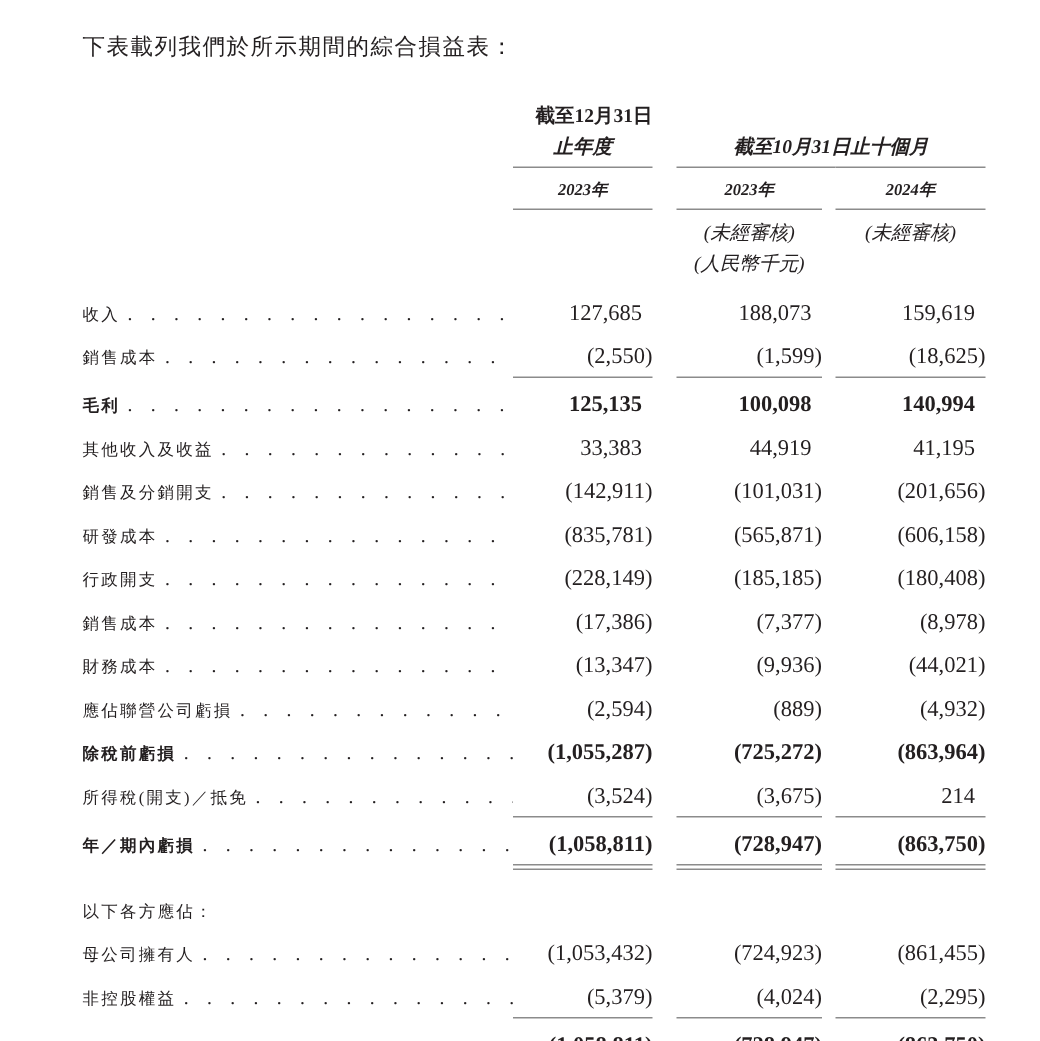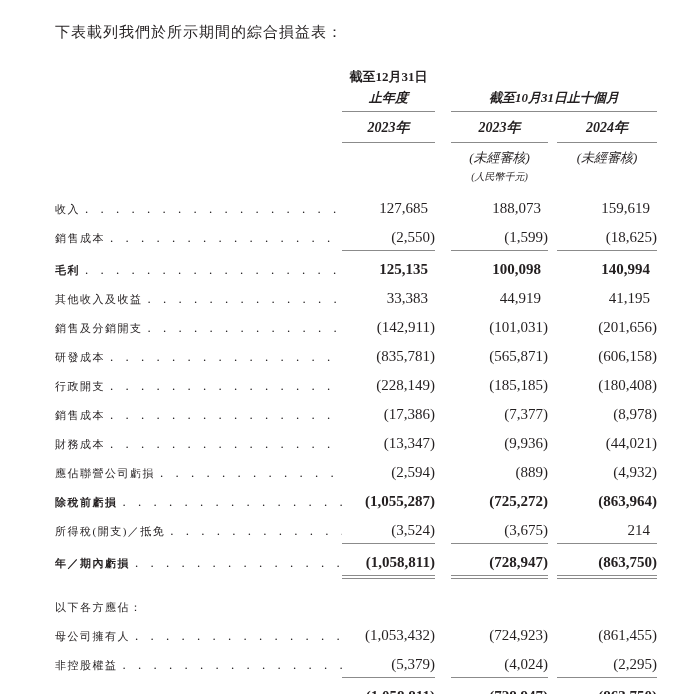--- a/index.html
+++ b/index.html
@@ -12,25 +12,25 @@
   }
   .page { position:relative; width:587px; height:694px; padding:22px 0 0 55px; }
   .intro { font-size:15px; letter-spacing:1px; line-height:20px; }
   table.fin {
     border-collapse:collapse; table-layout:fixed;
     width:602px; margin-top:26px;
   }
   td { vertical-align:baseline; }
   
   thead td { text-align:center; font-weight:bold; font-size:13px; white-space:nowrap; }
-  thead .h1 td { padding-bottom:3px; }
+  thead .h1 td { padding-bottom:3px;text-align:right; }
   thead .hrule { border-bottom:1px solid var(--rule-color,#8b8b8b); padding-bottom:4px;font-style:italic; }
-  thead .years td.hrule { padding-top:7px; padding-bottom:5px; font-size:14px; }
+  thead .years td.hrule { padding-top:7px; padding-bottom:5px; font-size:11px; }
   thead .note td { font-weight:normal; font-style:italic; font-size:13px; padding-top:6px; }
-  thead .note2 td { font-weight:normal; font-style:italic; font-size:10px; padding-top:3px;margin-top:46px; }
+  thead .note2 td { font-weight:normal; font-style:italic; font-size:13px; padding-top:3px;margin-top:46px; }
   
   tbody td { padding-top:8px; line-height:20px; }
   tbody tr.first td { padding-top:14px; }
   tbody tr.sectiongap td { padding-top:17px; }
   td.label { overflow:hidden; }
   .lblwrap { display:flex; align-items:baseline; overflow:hidden; }
   .lbl { white-space:nowrap; font-size:11px; letter-spacing:1.5px; }
   tr.bold .lbl, tr.bold .v { font-weight:bold; }
   .dots {
     flex:1 1 auto; overflow:hidden; white-space:nowrap;

